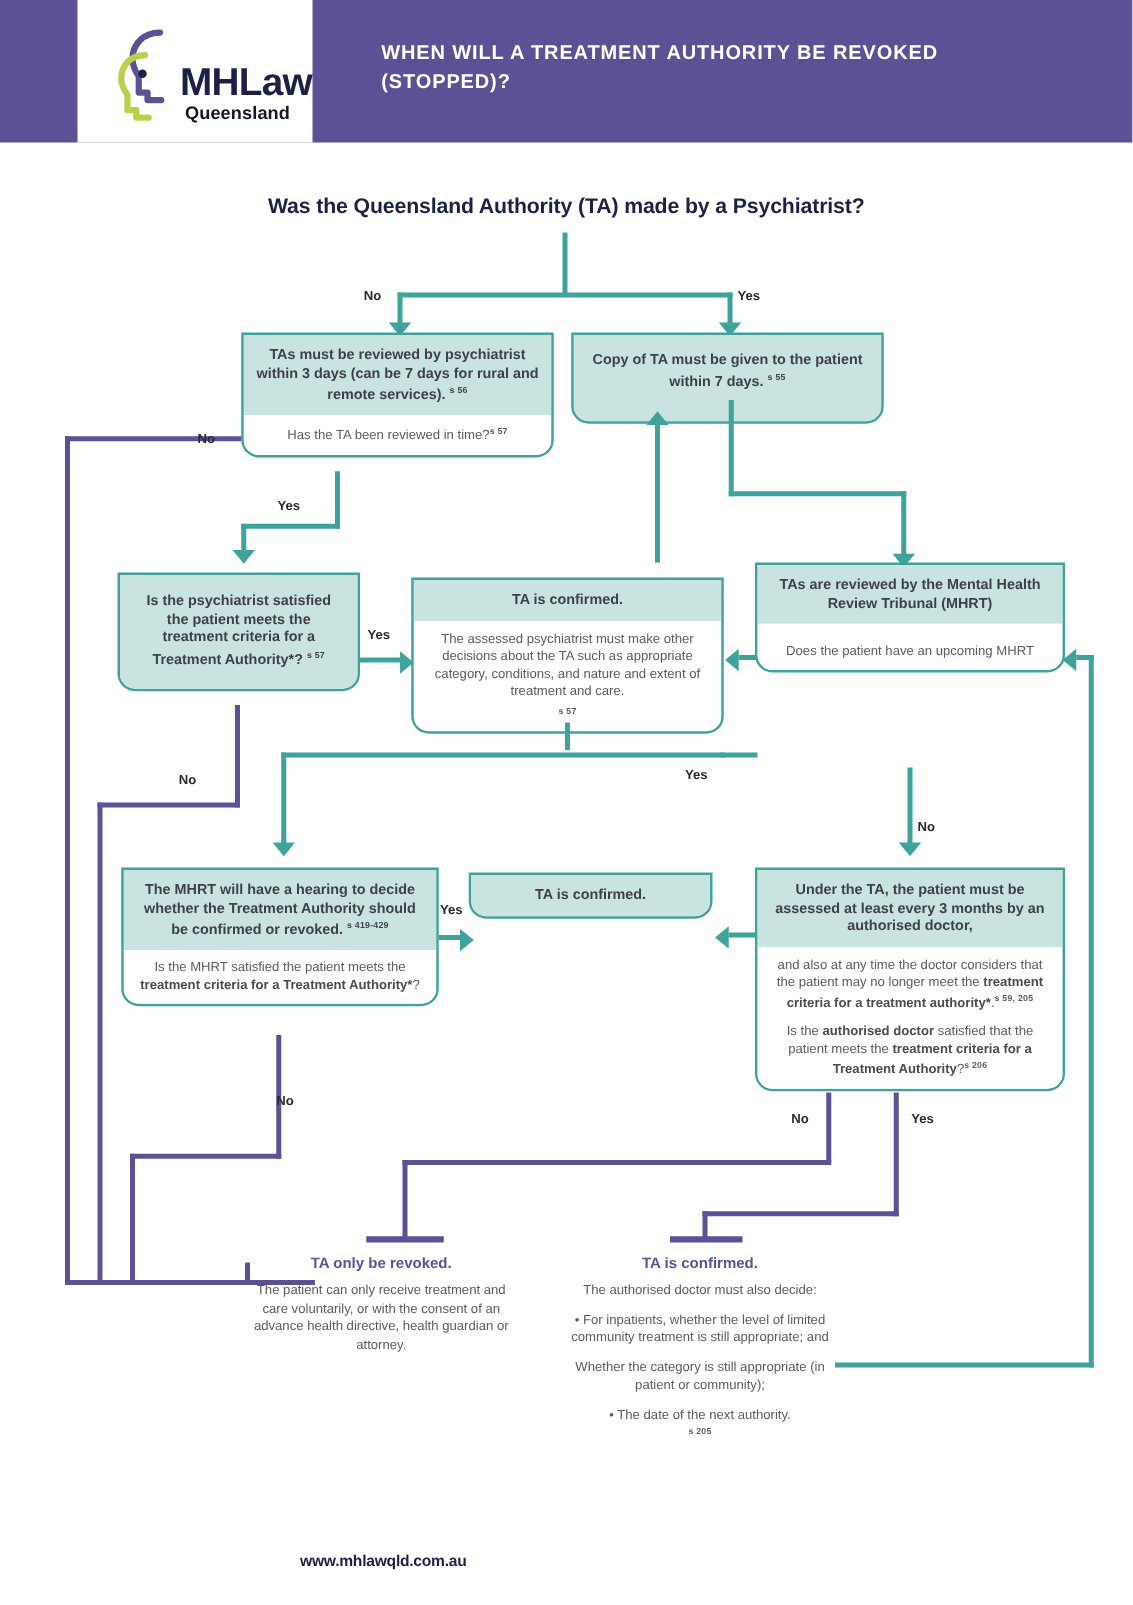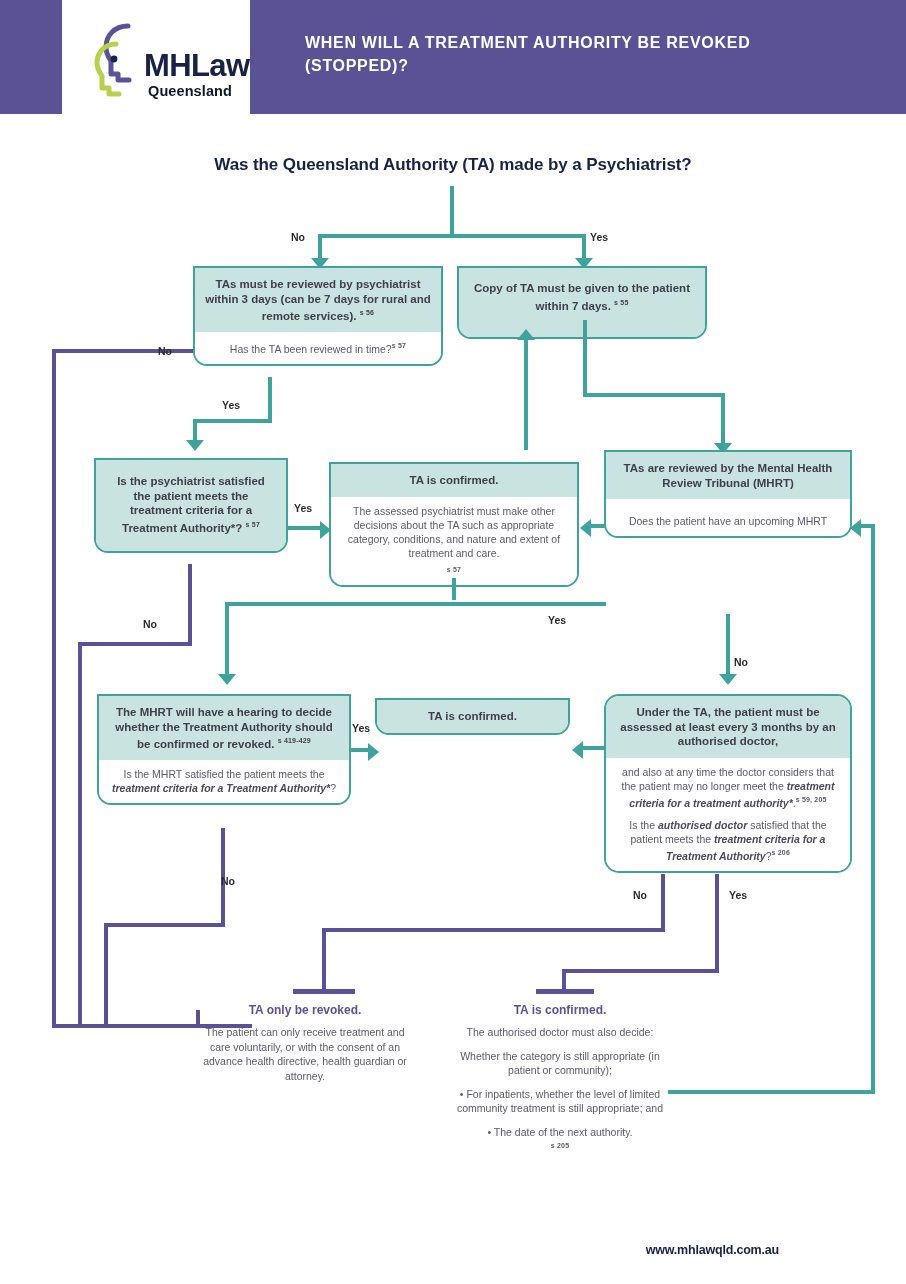--- a/index.html
+++ b/index.html
@@ -35,30 +35,30 @@
   .arrowu{position:absolute;width:0;height:0;border-left:9px solid transparent;border-right:9px solid transparent;border-bottom:11px solid #3fa39b;}
 
   
   .box{position:absolute;border:2.5px solid #3fa39b;border-radius:0 0 14px 14px;
     background:#ffffff;box-sizing:border-box;overflow:hidden;}
   .box .head{background:#c9e3e0;color:#3f3f4a;font-weight:bold;text-align:center;
     padding:9px 10px 9px 10px;font-size:11.5px;line-height:14.5px;}
   .box .body{background:#ffffff;text-align:center;padding:7px 9px 8px 9px;
     font-size:10.5px;line-height:14px;color:#5a5a62;}
   .sup{font-size:7px;vertical-align:super;font-weight:bold;letter-spacing:0.2px;}
-  .bld{font-weight:bold;color:#4a4a52;font-style:italic;}
+  .bld{font-weight:bold;color:#4a4a52;}
 
   
   .outcome{position:absolute;text-align:center;}
   .outcome .ot{font-size:12px;font-weight:bold;color:#5b5296;margin-bottom:8px;}
   .outcome .ob{font-size:10.5px;line-height:14.5px;color:#5a5a62;}
   .outcome .ob p{margin:0 0 9px 0;}
   .outcome .ob p:last-child{margin-bottom:0;}
 
-  .footer{position:absolute;left:0;top:1240px;width:779px;text-align:right;}
+  .footer{position:absolute;left:0;top:1240px;width:779px;text-align:left;}
   .footer span{font-size:12.5px;font-weight:bold;color:#1b2145;letter-spacing:-0.2px;
      display:inline-block;margin-left:240px;}
 </style>
 </head>
 <body>
 
 <div id="stage">
 
   <div class="hdr">
     <div class="hdr-logo">
@@ -194,21 +194,21 @@
   <div class="lnp" style="left:104px;top:923px;width:4px;height:105px;"></div>
   <div class="lbl" style="left:221px;top:875px;">No</div>
 
   <div class="box" style="left:375px;top:698px;width:195px;">
     <div class="head">TA is confirmed.</div>
   </div>
 
   <div class="ln" style="left:583px;top:746px;width:22px;height:4px;"></div>
   <div class="arrowl" style="left:572px;top:741px;"></div>
 
-  <div class="box" style="left:604px;top:694px;width:248px;border-radius:15px;">
+  <div class="box" style="left:604px;top:694px;width:248px;">
     <div class="head">Under the TA, the patient must be assessed at least every 3 months by an authorised doctor,</div>
     <div class="body">
       <div>
         <span>and also at any time the doctor considers that the patient may no longer meet the </span><span class="bld">treatment criteria for a treatment authority*</span><span>.</span><span class="sup">s 59, 205</span>
       </div>
       <div style="margin-top:9px;">
         <span>Is the </span><span class="bld">authorised doctor</span><span> satisfied that the patient meets the </span><span class="bld">treatment criteria for a Treatment Authority</span><span>?</span><span class="sup">s 206</span>
       </div>
     </div>
   </div>
@@ -232,22 +232,22 @@
     <div class="ot">TA only be revoked.</div>
     <div class="ob">
       <p>The patient can only receive treatment and care voluntarily, or with the consent of an advance health directive, health guardian or attorney.</p>
     </div>
   </div>
 
   <div class="outcome" style="left:445px;top:1003px;width:230px;">
     <div class="ot">TA is confirmed.</div>
     <div class="ob">
       <p>The authorised doctor must also decide:</p>
+      <p>• For inpatients, whether the level of limited community treatment is still appropriate; and</p>
       <p>Whether the category is still appropriate (in patient or community);</p>
-      <p>• For inpatients, whether the level of limited community treatment is still appropriate; and</p>
       <p style="margin-bottom:0;">• The date of the next authority.</p>
       <div class="sup" style="display:block;vertical-align:baseline;">s 205</div>
     </div>
   </div>
 
   <div class="footer">
     <span>www.mhlawqld.com.au</span>
   </div>
 
 </div>

